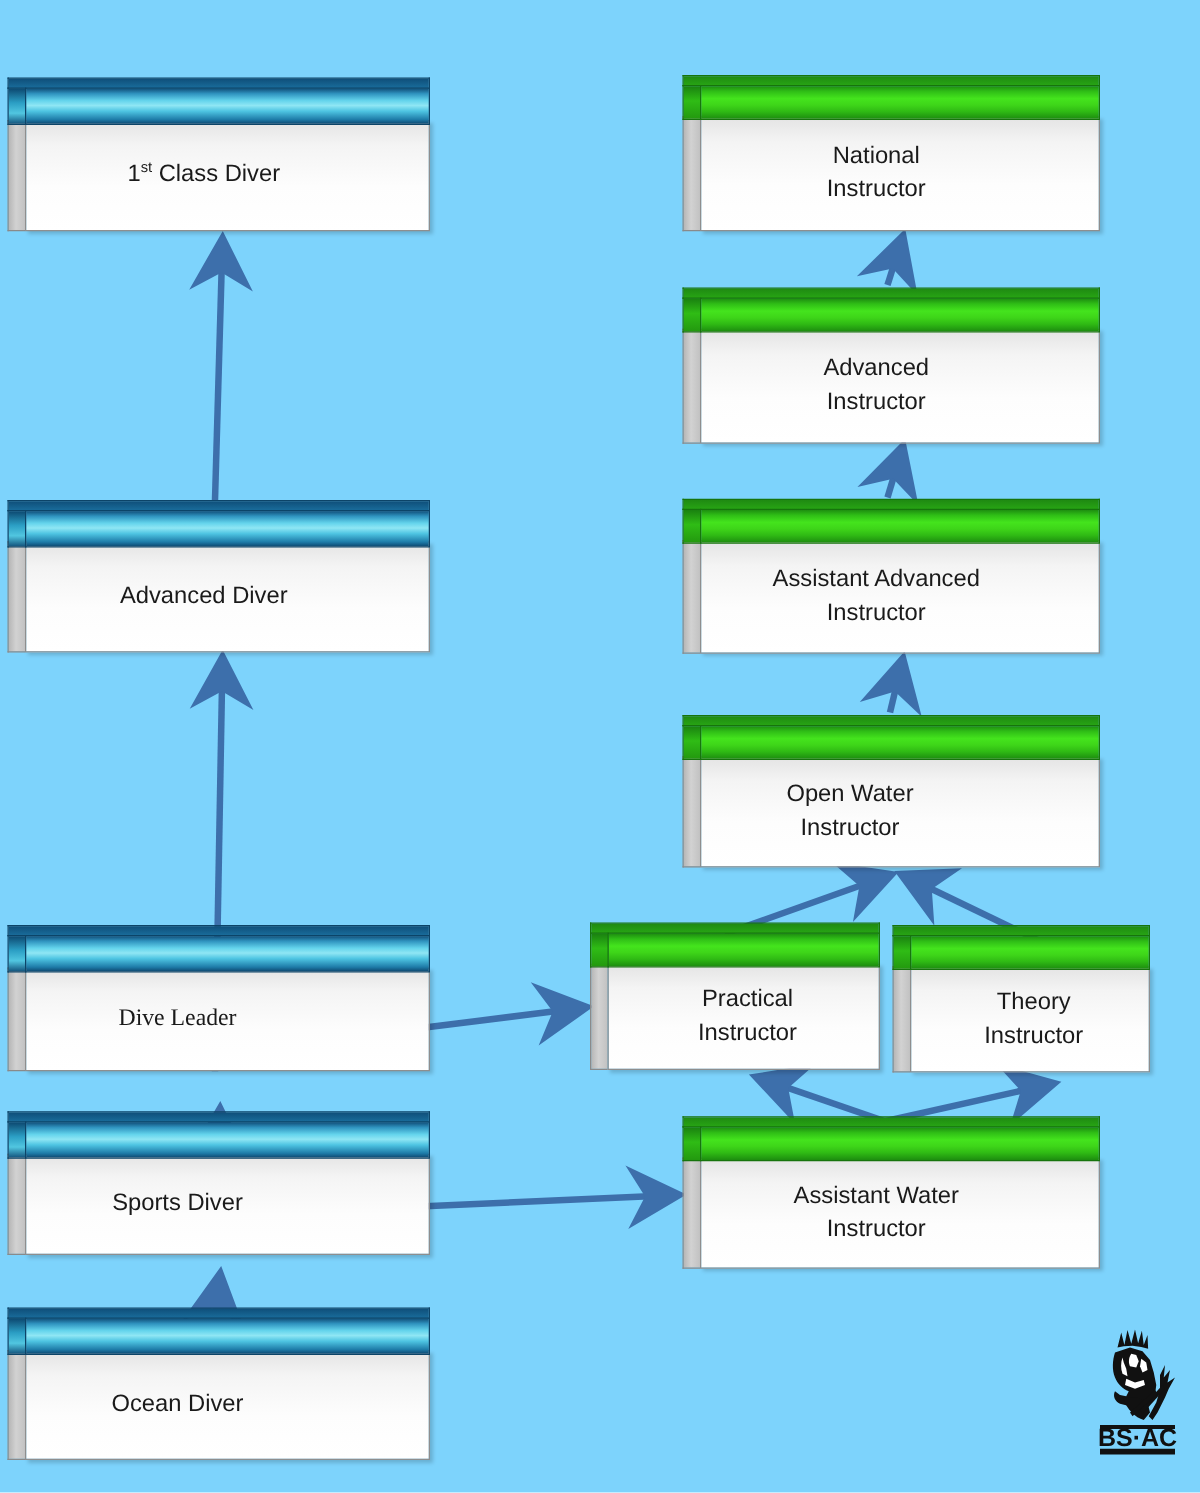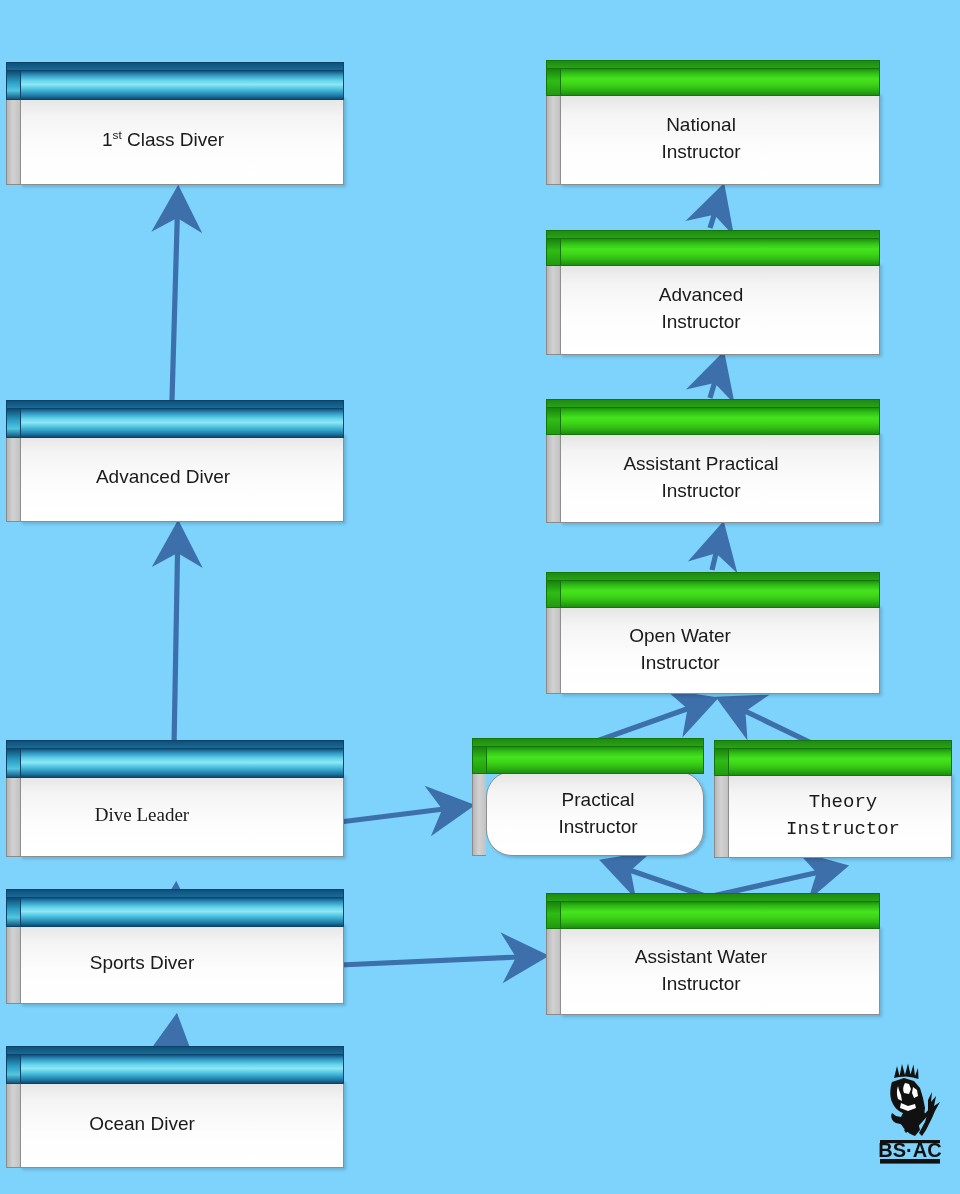--- a/index.html
+++ b/index.html
@@ -284,21 +284,21 @@
     <div class="cap" style="height:36px;">
       <div class="cap-top"></div>
         <div class="cap-left"></div>
         <div class="cap-front"></div>
     </div>
   </div>
 
   <div class="node green shift-left" style="left:546px; top:399px; width:334px; height:124px;">
     <div class="side-face" style="height:91px;"></div>
     <div class="body" style="height:91px;">
-      <div class="line">Assistant Practical</div>
+      <div class="line">Assistant Advanced</div>
       <div class="line">Instructor</div>
     </div>
     <div class="cap" style="height:36px;">
       <div class="cap-top"></div>
         <div class="cap-left"></div>
         <div class="cap-front"></div>
     </div>
   </div>
 
   <div class="node green shift-left2" style="left:546px; top:572px; width:334px; height:122px;">
@@ -309,32 +309,32 @@
     </div>
     <div class="cap" style="height:36px;">
       <div class="cap-top"></div>
         <div class="cap-left"></div>
         <div class="cap-front"></div>
     </div>
   </div>
 
   <div class="node green" style="left:472px; top:738px; width:232px; height:118px;">
     <div class="side-face" style="height:85px;"></div>
-    <div class="body" style="height:85px;border-radius:26px;">
+    <div class="body" style="height:85px;">
       <div class="line">Practical</div>
       <div class="line">Instructor</div>
     </div>
     <div class="cap" style="height:36px;">
       <div class="cap-top"></div>
         <div class="cap-left"></div>
         <div class="cap-front"></div>
     </div>
   </div>
 
-  <div class="node green" style="left:714px; top:740px; width:238px; height:118px;font-family:Liberation Mono, monospace;">
+  <div class="node green" style="left:714px; top:740px; width:206px; height:118px;">
     <div class="side-face" style="height:85px;"></div>
     <div class="body" style="height:85px;">
       <div class="line">Theory</div>
       <div class="line">Instructor</div>
     </div>
     <div class="cap" style="height:36px;">
       <div class="cap-top"></div>
         <div class="cap-left"></div>
         <div class="cap-front"></div>
     </div>

